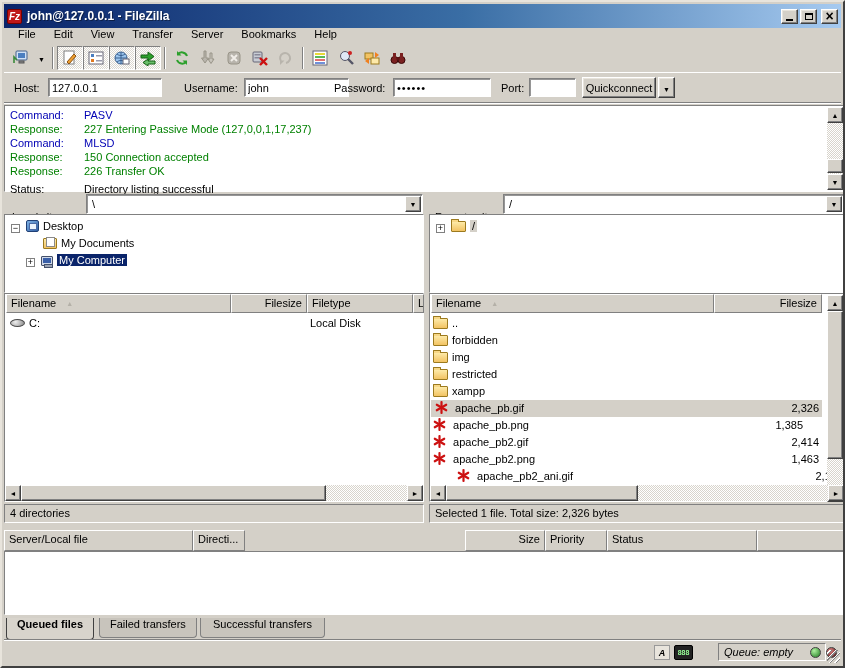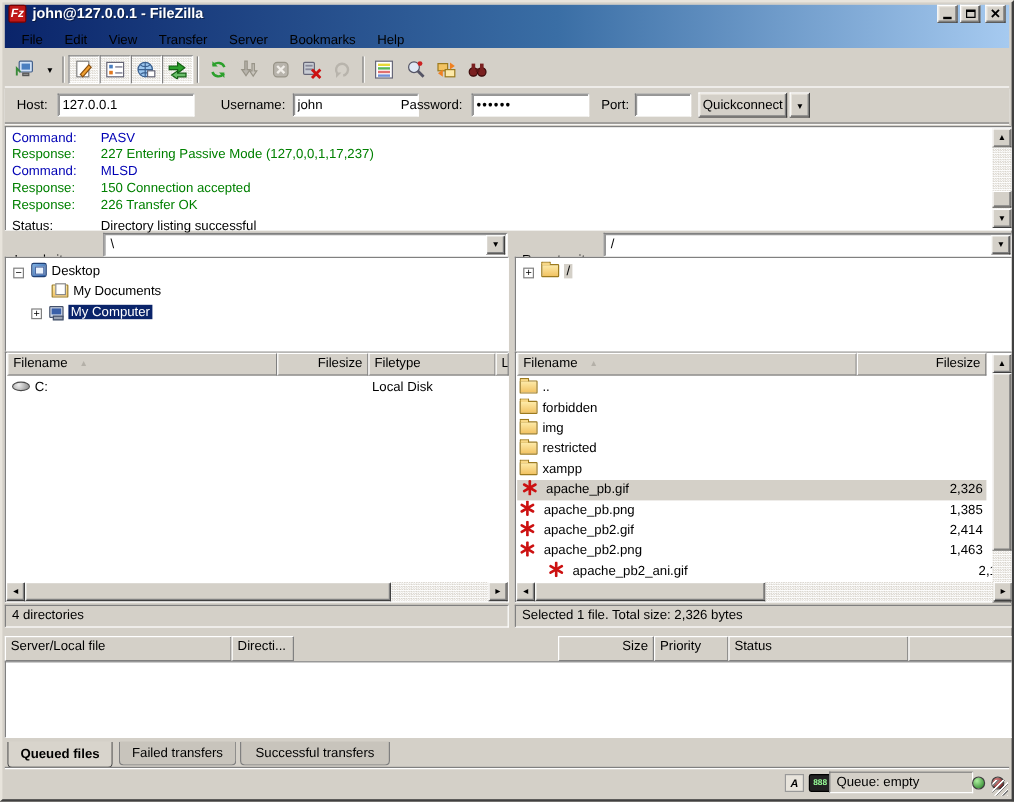--- a/index.html
+++ b/index.html
@@ -7,21 +7,21 @@
   .window{
     position:relative;width:845px;height:668px;background:#d4d0c8;
     font-family:"Liberation Sans",sans-serif;font-size:11px;color:#000;
     border:2px solid;border-color:#e8e4dc #404040 #404040 #e8e4dc;overflow:hidden;
   }
   .abs{position:absolute;}
   .sunken-lite{border:1px solid;border-color:#808080 #fff #fff #808080;}
   .raised{border:1px solid;border-color:#fff #404040 #404040 #fff;box-shadow:inset -1px -1px 0 #808080, inset 1px 1px 0 #e8e4dc;background:#d4d0c8;}
   .checker{background-color:#fff;background-image:conic-gradient(#d8d4cc 25%,#ffffff 0 50%,#d8d4cc 0 75%,#ffffff 0);background-size:2px 2px;}
   
-  .titlebar{left:2px;top:2px;right:2px;height:36px;background:linear-gradient(90deg,#0a246a,#3a6ea5 55%,#a6caf0);display:flex;padding:0 3px;}
+  .titlebar{left:2px;top:2px;right:2px;height:24px;background:linear-gradient(90deg,#0a246a,#3a6ea5 55%,#a6caf0);display:flex;align-items:center;padding:0 3px;}
   .fz-logo{width:15px;height:15px;background:#bf1818;border:1px solid #700;border-radius:2px;color:#fff;font-weight:bold;font-style:italic;font-size:10px;line-height:13px;text-align:center;margin-right:5px;}
   .title-text{color:#fff;font-weight:bold;font-size:12px;flex:1;text-shadow:1px 1px 0 rgba(0,0,0,.4);}
   .winbtn{width:17px;height:15px;margin-left:2px;display:flex;align-items:center;justify-content:center;position:relative;}
   .glyph-min{width:7px;height:2px;background:#000;margin-top:7px;}
   .glyph-max{width:8px;height:7px;border:1px solid #000;border-top-width:2px;}
   .glyph-close::before{content:"×";font-size:14px;font-weight:bold;line-height:12px;}
   
   .menubar{left:2px;top:22px;right:2px;height:20px;display:flex;align-items:center;padding-left:6px;gap:2px;}
   .menu-item{padding:2px 8px;}
   
@@ -75,21 +75,21 @@
   .ic-folder::before{content:"";position:absolute;top:-3px;left:-1px;width:6px;height:2px;background:#f7d786;border:1px solid #9c7a1e;border-bottom:none;border-radius:1px 1px 0 0;}
   .ic-disk{width:15px;height:8px;background:radial-gradient(circle at 35% 30%,#eee,#8a8a8a);border:1px solid #4a4a4a;border-radius:50%;vertical-align:0px;}
   .ic-desktop{width:13px;height:12px;background:linear-gradient(135deg,#7fb2e5,#2f5fa5);border:1px solid #1f3f75;border-radius:2px;position:relative;}
   .ic-desktop::before{content:"";position:absolute;left:2px;top:2px;width:6px;height:5px;background:#eaf2fc;border:1px solid #4a6aa5;}
   .ic-docs{width:14px;height:11px;background:linear-gradient(180deg,#fdeaa8,#f2c363);border:1px solid #9c7a1e;border-radius:1px;position:relative;}
   .ic-docs::before{content:"";position:absolute;left:2px;top:-2px;width:7px;height:8px;background:#fff;border:1px solid #8a8a8a;}
   .ic-computer{width:12px;height:10px;background:#cfd8e8;border:1px solid #44506a;border-radius:1px;position:relative;}
   .ic-computer::before{content:"";position:absolute;left:1px;top:1px;width:8px;height:5px;background:#3a5fa8;}
   .ic-computer::after{content:"";position:absolute;left:2px;bottom:-3px;width:7px;height:2px;background:#9aa2b2;border:1px solid #44506a;}
   
-  .tab{position:absolute;top:0;height:20px;background:#c8c4bc;border:1px solid #808080;border-top:none;border-radius:0 0 4px 4px;display:flex;align-items:center;justify-content:center;padding:0 10px;}
+  .tab{position:absolute;top:0;height:20px;background:#c8c4bc;border:1px solid #808080;border-top:none;border-radius:0 0 4px 4px;display:flex;align-items:flex-start;justify-content:center;padding:0 10px;}
   .tab.active{background:#d8d4cc;font-weight:bold;height:22px;border-color:#404040;}
   .statusbar{left:2px;bottom:2px;right:2px;height:25px;border-top:1px solid #808080;box-shadow:0 1px 0 #fff inset;}
   .led{position:absolute;top:7px;width:11px;height:11px;border-radius:50%;border:1px solid #404040;}
   .led-green{background:radial-gradient(circle at 35% 30%,#aef0a0,#1f7a1f);}
   .led-red{background:radial-gradient(circle at 35% 30%,#d88,#5a1414);}
   .grip{position:absolute;right:1px;bottom:1px;width:13px;height:13px;background:repeating-linear-gradient(135deg,transparent 0 2px,#fff 2px 3px,#808080 3px 4px);}
   .mini-icon{position:absolute;top:5px;height:15px;display:flex;align-items:center;justify-content:center;}
   .dtype{width:16px;border:1px solid #999;background:#e8e4dc;font-size:9px;font-weight:bold;font-style:italic;}
   .speed{width:19px;background:#222;color:#9f9;font-size:7px;font-weight:bold;letter-spacing:0;border:1px solid #000;border-radius:2px;}
 </style>
@@ -347,21 +347,21 @@
       </div>
       <div class="frow" style="left:1px;top:123px;width:391px;">
         <svg class="ic" width="13" height="13" viewBox="0 0 13 13">
             <g fill="#cc1111">
               <rect x="5.4" y="0" width="2.2" height="13" rx="1"></rect>
               <rect x="5.4" y="0" width="2.2" height="13" rx="1" transform="rotate(60 6.5 6.5)"></rect>
               <rect x="5.4" y="0" width="2.2" height="13" rx="1" transform="rotate(120 6.5 6.5)"></rect>
             </g>
           </svg>
         <span>apache_pb.png</span>
-        <span class="fsize" style="left:284px;width:104px;">1,385</span>
+        <span class="fsize" style="left:268px;width:104px;">1,385</span>
       </div>
       <div class="frow" style="left:1px;top:140px;width:391px;">
         <svg class="ic" width="13" height="13" viewBox="0 0 13 13">
             <g fill="#cc1111">
               <rect x="5.4" y="0" width="2.2" height="13" rx="1"></rect>
               <rect x="5.4" y="0" width="2.2" height="13" rx="1" transform="rotate(60 6.5 6.5)"></rect>
               <rect x="5.4" y="0" width="2.2" height="13" rx="1" transform="rotate(120 6.5 6.5)"></rect>
             </g>
           </svg>
         <span>apache_pb2.gif</span>
@@ -422,19 +422,19 @@
         <span>Failed transfers</span>
       </div>
     <div class="tab" style="left:196px;min-width:125px;">
         <span>Successful transfers</span>
       </div>
   </div>
 
   <div class="abs statusbar">
     <div class="mini-icon dtype" style="left:650px;">A</div>
     <div class="mini-icon speed" style="left:670px;">888</div>
-    <div class="abs sunken-lite" style="left:687px;top:3px;width:120px;height:18px;background:#d4d0c8;padding:2px 5px;">Queue: empty</div>
+    <div class="abs sunken-lite" style="left:714px;top:3px;width:108px;height:18px;background:#d4d0c8;padding:2px 5px;font-style:italic;">Queue: empty</div>
     <div class="led led-green" style="left:806px;"></div>
     <div class="led led-red" style="left:822px;"></div>
     <div class="grip"></div>
   </div>
 
 </div>
 
 </body></html>

